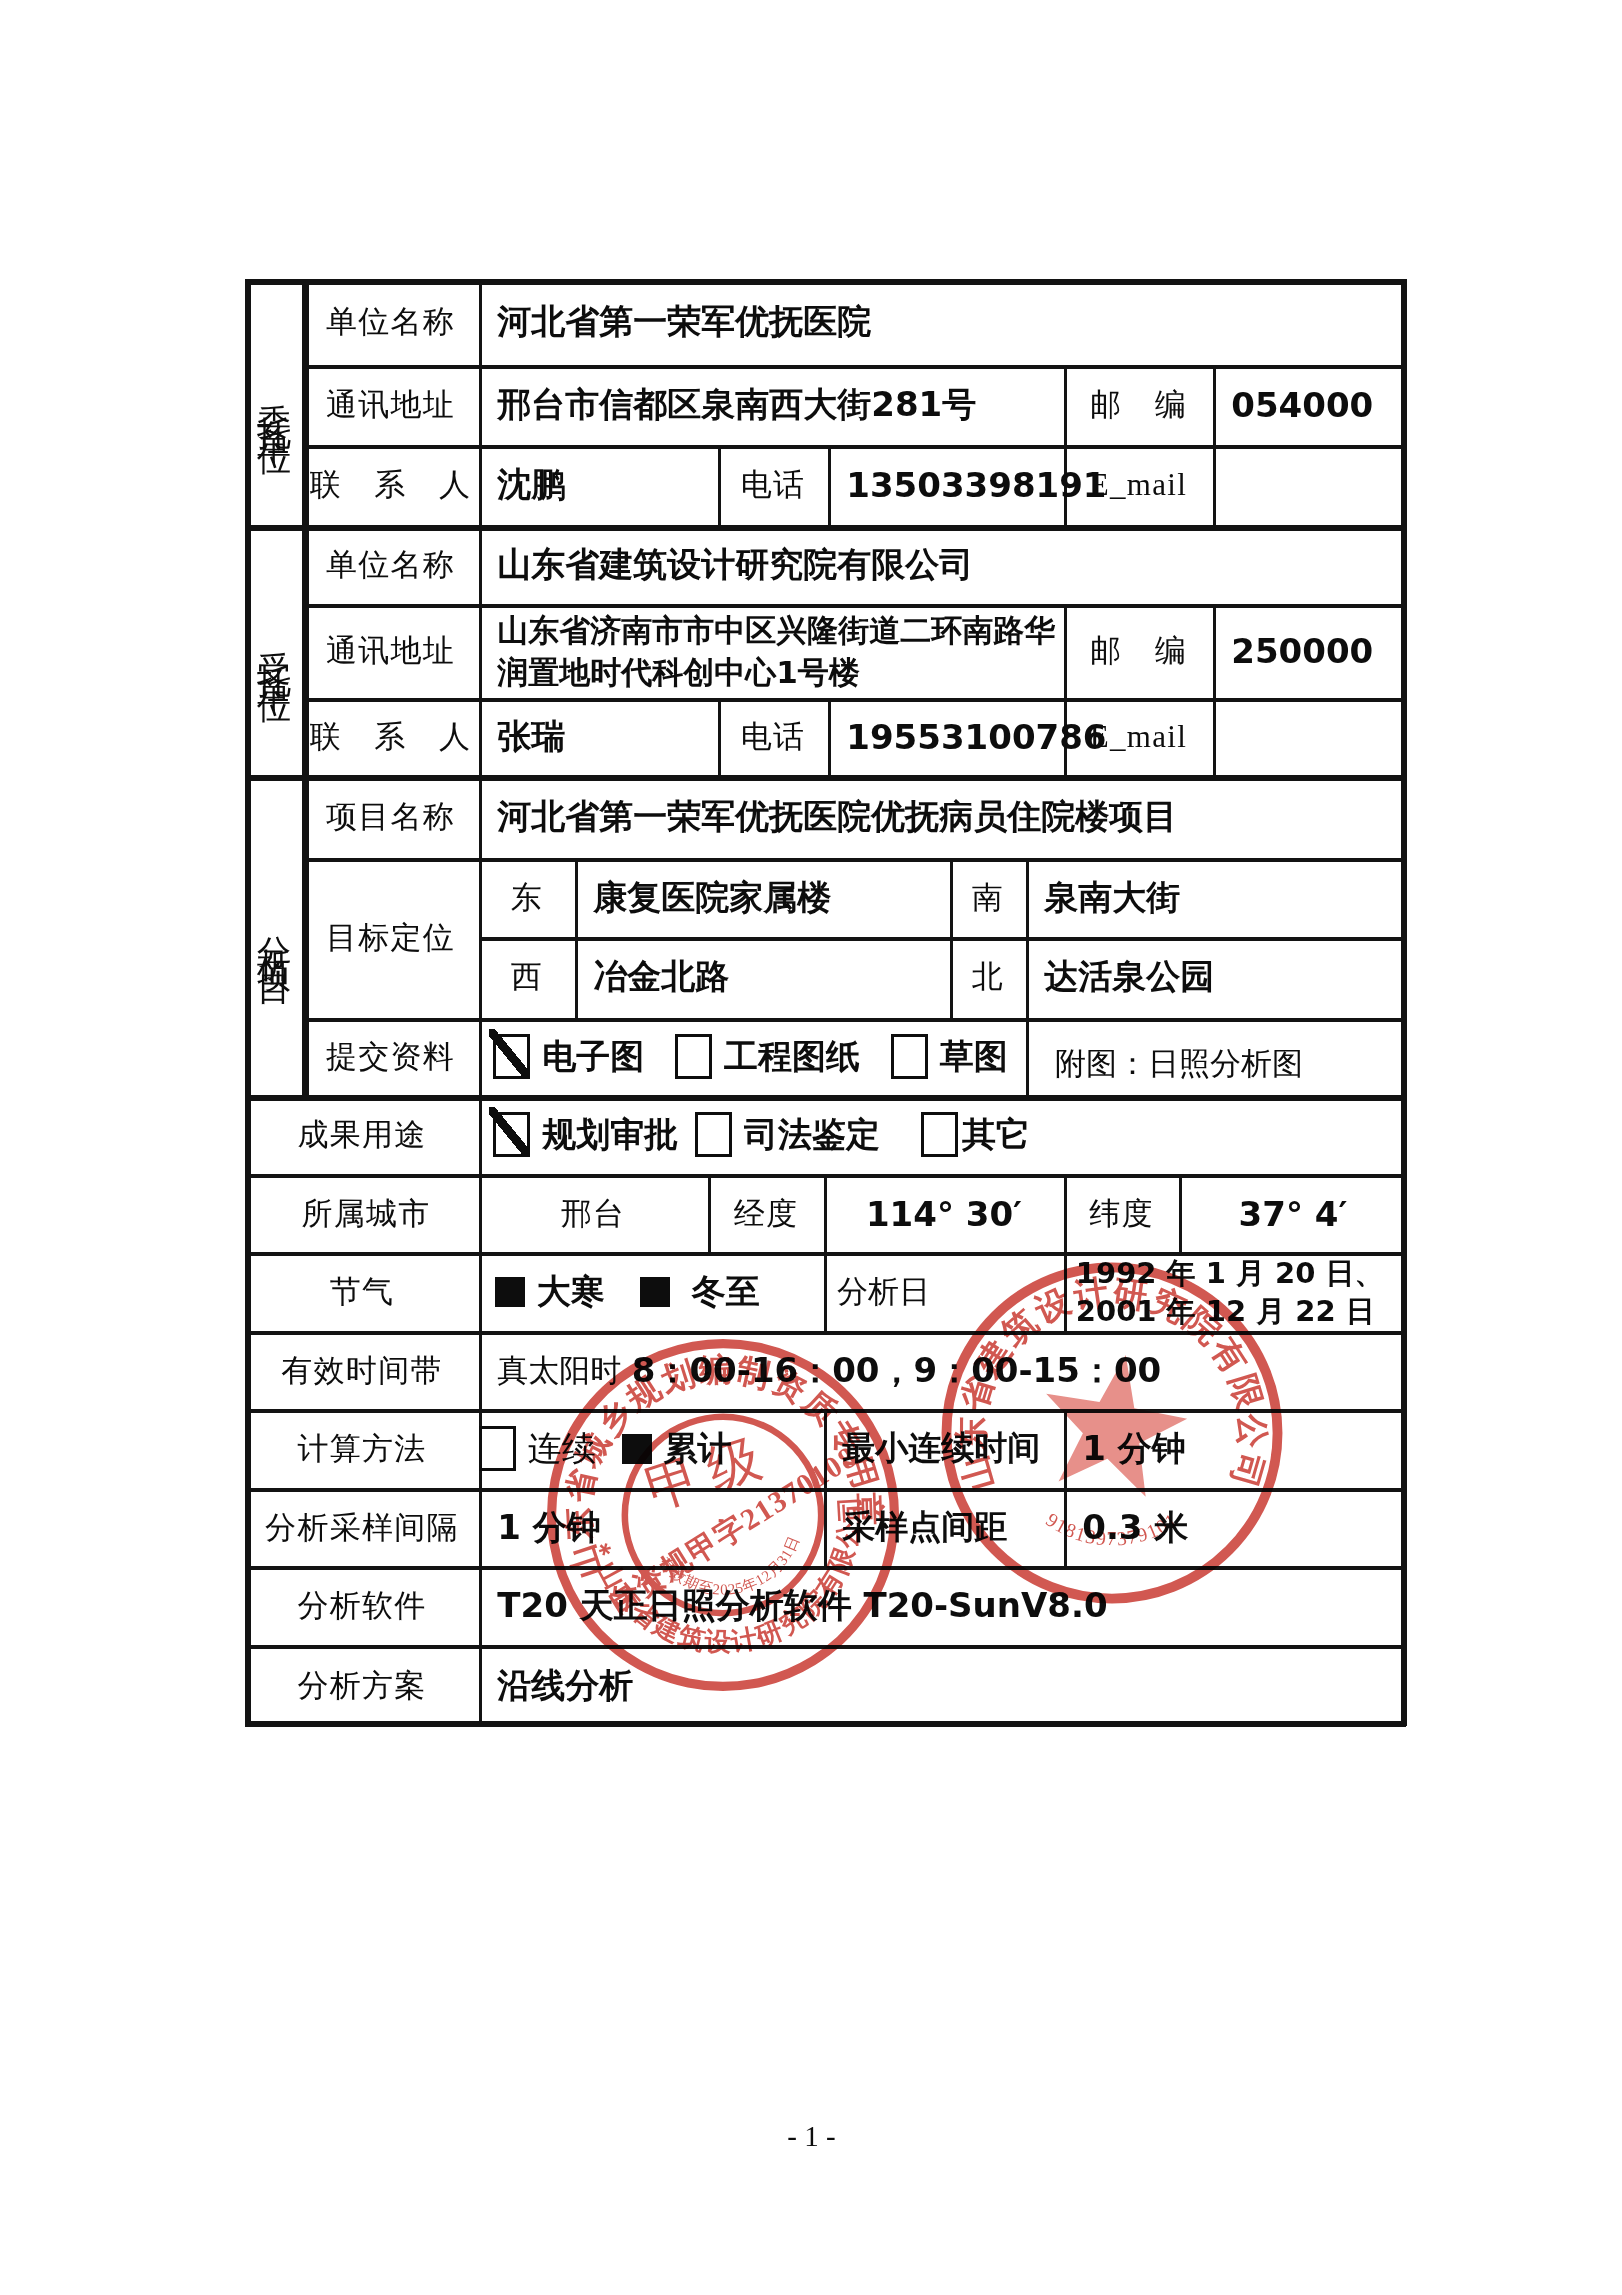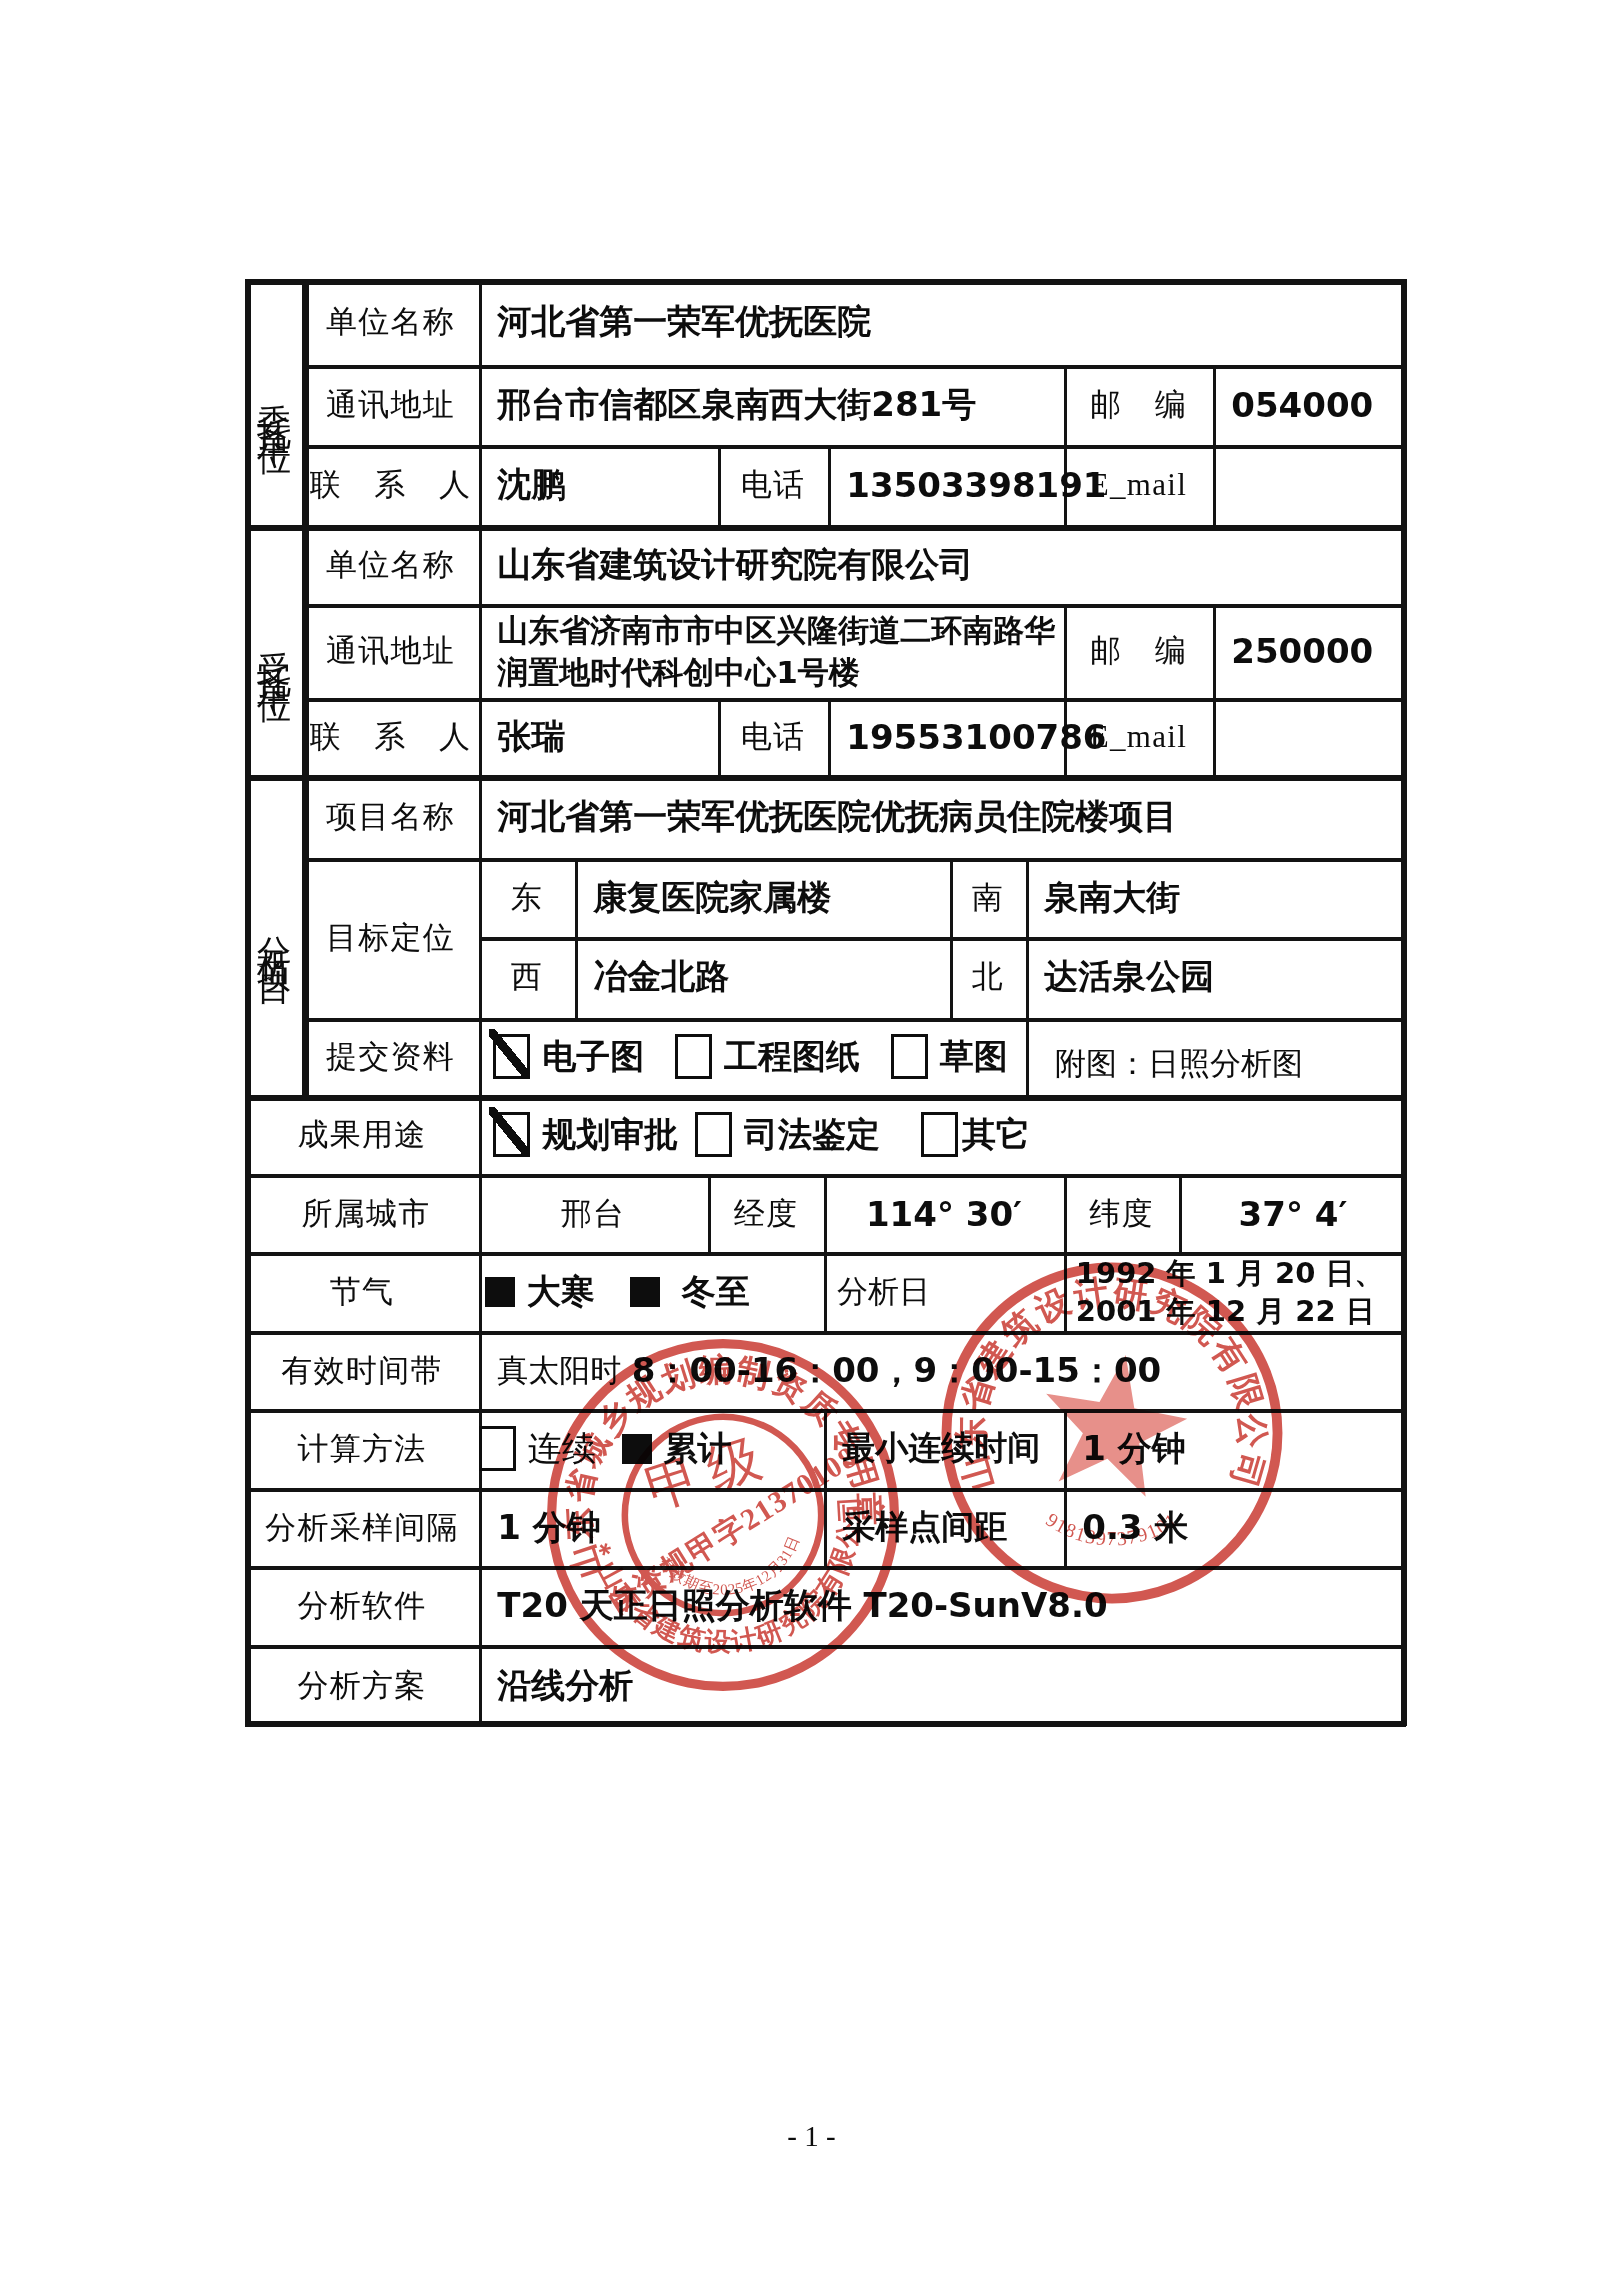--- a/index.html
+++ b/index.html
@@ -142,21 +142,21 @@
     </div>
 
     <div class="cell lbl" style="left:0;top:895px;width:234px;height:79px;padding-left:8px;">所属城市</div>
     <div class="cell lbl" style="left:234px;top:895px;width:228px;height:79px;">邢台</div>
     <div class="cell lbl" style="left:463px;top:895px;width:116px;height:79px;">经度</div>
     <div class="cell val ctr" style="left:579px;top:895px;width:240px;height:79px;">114° 30′</div>
     <div class="cell lbl" style="left:819px;top:895px;width:115px;height:79px;">纬度</div>
     <div class="cell val ctr" style="left:934px;top:895px;width:228px;height:79px;">37° 4′</div>
 
     <div class="cell lbl" style="left:0;top:973px;width:234px;height:79px;">节气</div>
-    <div class="cell val" style="left:234px;top:973px;width:345px;height:79px;padding-left:6px;">
+    <div class="cell val" style="left:234px;top:973px;width:345px;height:79px;padding-left:16px;">
       <span class="sq"></span>
       <span class="cb-l" style="margin-right:35px;">大寒</span>
       <span class="sq"></span>
       <span class="cb-l last" style="margin-left:22px;">冬至</span>
     </div>
     <div class="cell lbl-left" style="left:563px;top:973px;width:240px;height:79px;">分析日</div>
     <div class="cell val two" style="left:819px;top:973px;width:342px;height:79px;">
       <span>1992 年 1 月 20 日、</span>
       <span>2001 年 12 月 22 日</span>
     </div>

